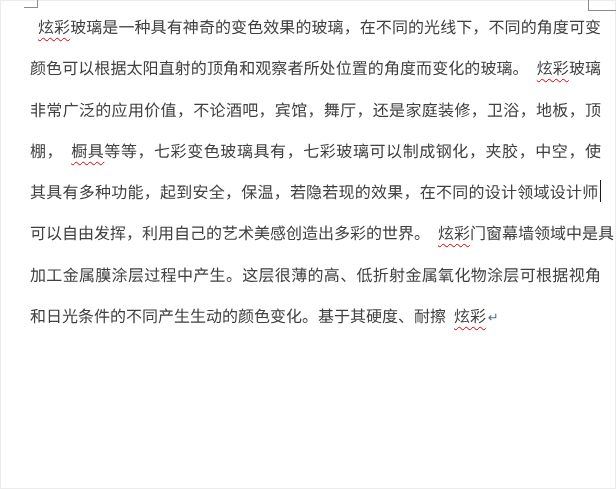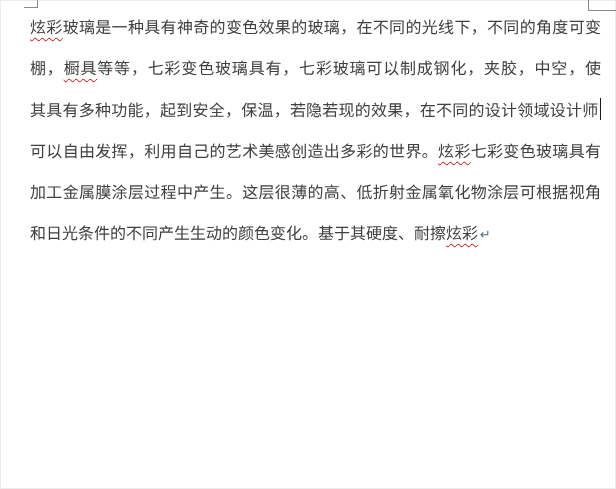--- a/index.html
+++ b/index.html
@@ -33,20 +33,21 @@
   }
   .line.last{text-align:right;text-align-last:left;}
   .plain{text-decoration:none;margin-top:15px;}
   .spell{
     text-decoration-line:underline;
     text-decoration-style:wavy;
     text-decoration-color:var(--spell-color,#d40000);
     text-decoration-thickness:1px;
     text-underline-offset:4px;
     text-decoration-skip-ink:none;
+    margin-left:8px;
   }
   .grammar{
     text-decoration-line:underline;
     text-decoration-style:double;
     text-decoration-color:var(--grammar-color,#3a6ea5);
     text-decoration-thickness:3.5px;
     text-underline-offset:3px;
     text-decoration-skip-ink:none;
   }
   .caret{
@@ -60,19 +61,21 @@
   }
 </style>
 </head>
 <body>
 
 <div class="page">
   <div class="crop-left"></div>
   <div class="crop-right"></div>
   <div class="para" id="para">
       <div class="line"><span class="spell">炫彩</span><span class="plain">玻璃是一种具有神奇的变色效果的玻璃，在不同的光线下，不同的角度可变</span></div>
+      <div class="line"><span class="plain">颜色可以根据太阳直射的顶角和观察者所处位置的角度而变化的玻璃。</span><span class="spell">炫彩</span><span class="plain">玻璃</span></div>
+      <div class="line"><span class="plain">非常广泛的应用价值，不论酒吧，宾馆，舞厅，还是家庭装修，卫浴，地板，顶</span></div>
       <div class="line"><span class="plain">棚，</span><span class="spell">橱具</span><span class="plain">等等，七彩变色玻璃具有，七彩玻璃可以制成钢化，夹胶，中空，使</span></div>
       <div class="line"><span class="plain">其具有多种功能，起到安全，保温，若隐若现的效果，在不同的设计领域设计师</span><span class="caret"></span></div>
-      <div class="line"><span class="plain">可以自由发挥，利用自己的艺术美感创造出多彩的世界。</span><span class="spell">炫彩</span><span class="plain">七彩变色玻璃具有</span></div>
+      <div class="line"><span class="plain">可以自由发挥，利用自己的艺术美感创造出多彩的世界。</span><span class="spell">炫彩</span><span class="plain">门窗幕墙领域中是具</span></div>
       <div class="line"><span class="plain">加工金属膜涂层过程中产生。这层很薄的高、低折射金属氧化物涂层可根据视角</span></div>
       <div class="line last"><span class="plain">和日光条件的不同产生生动的颜色变化。基于其硬度、耐擦</span><span class="spell">炫彩</span><span class="pilcrow">↵</span></div>
     </div>
 </div>
 
 </body></html>

